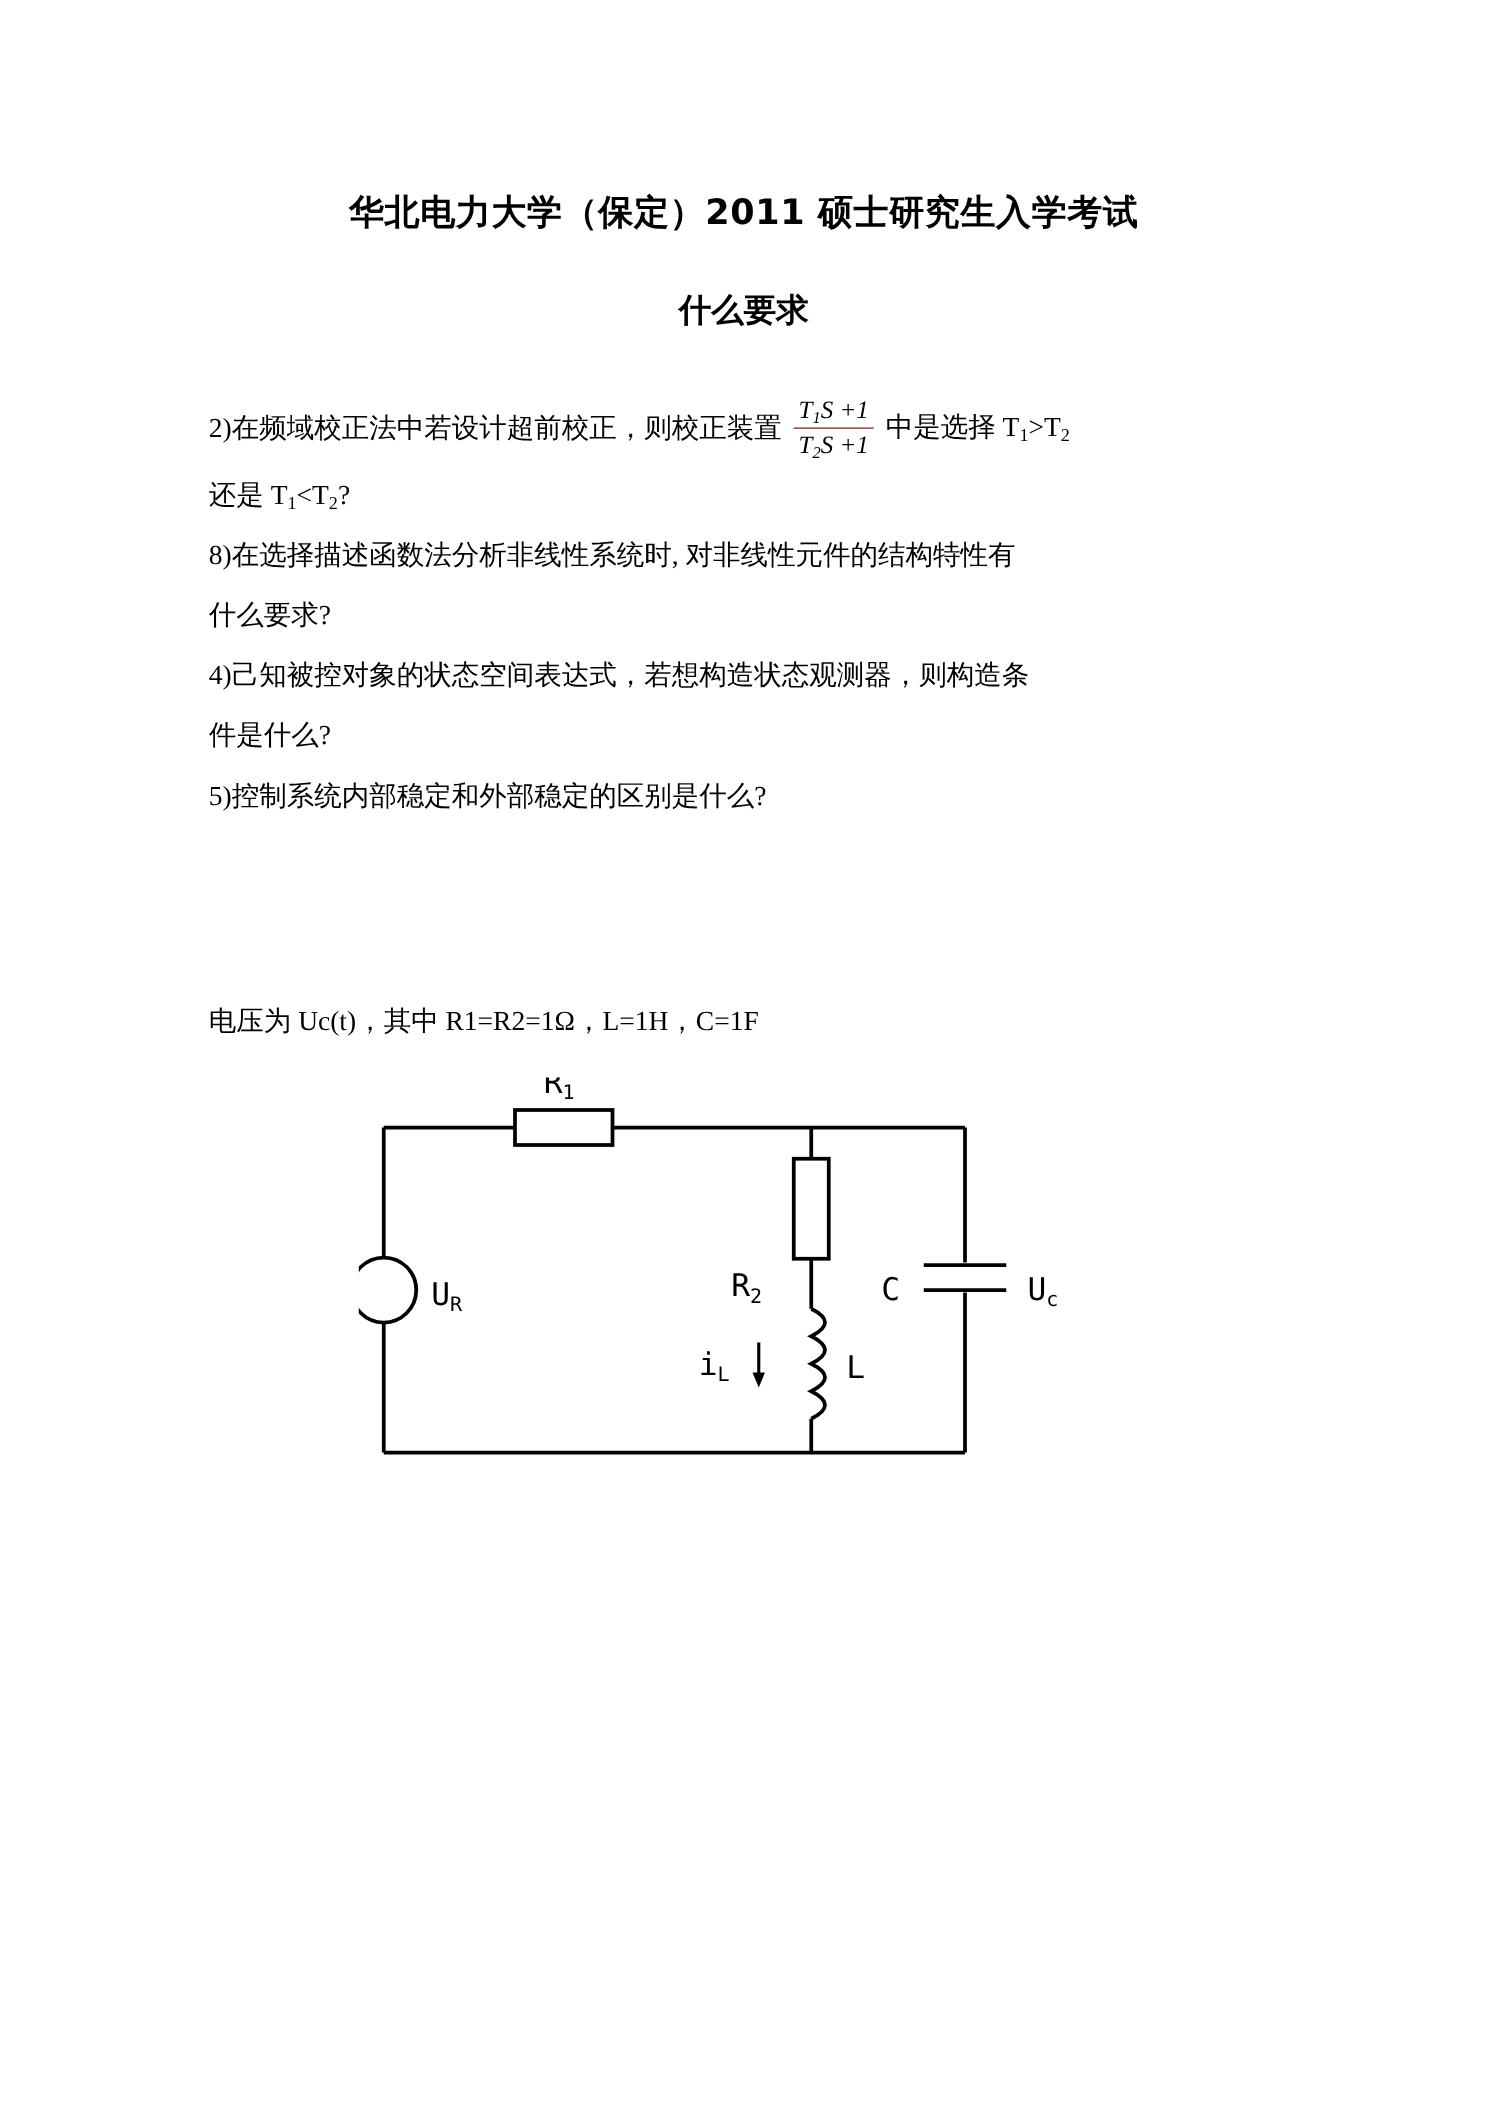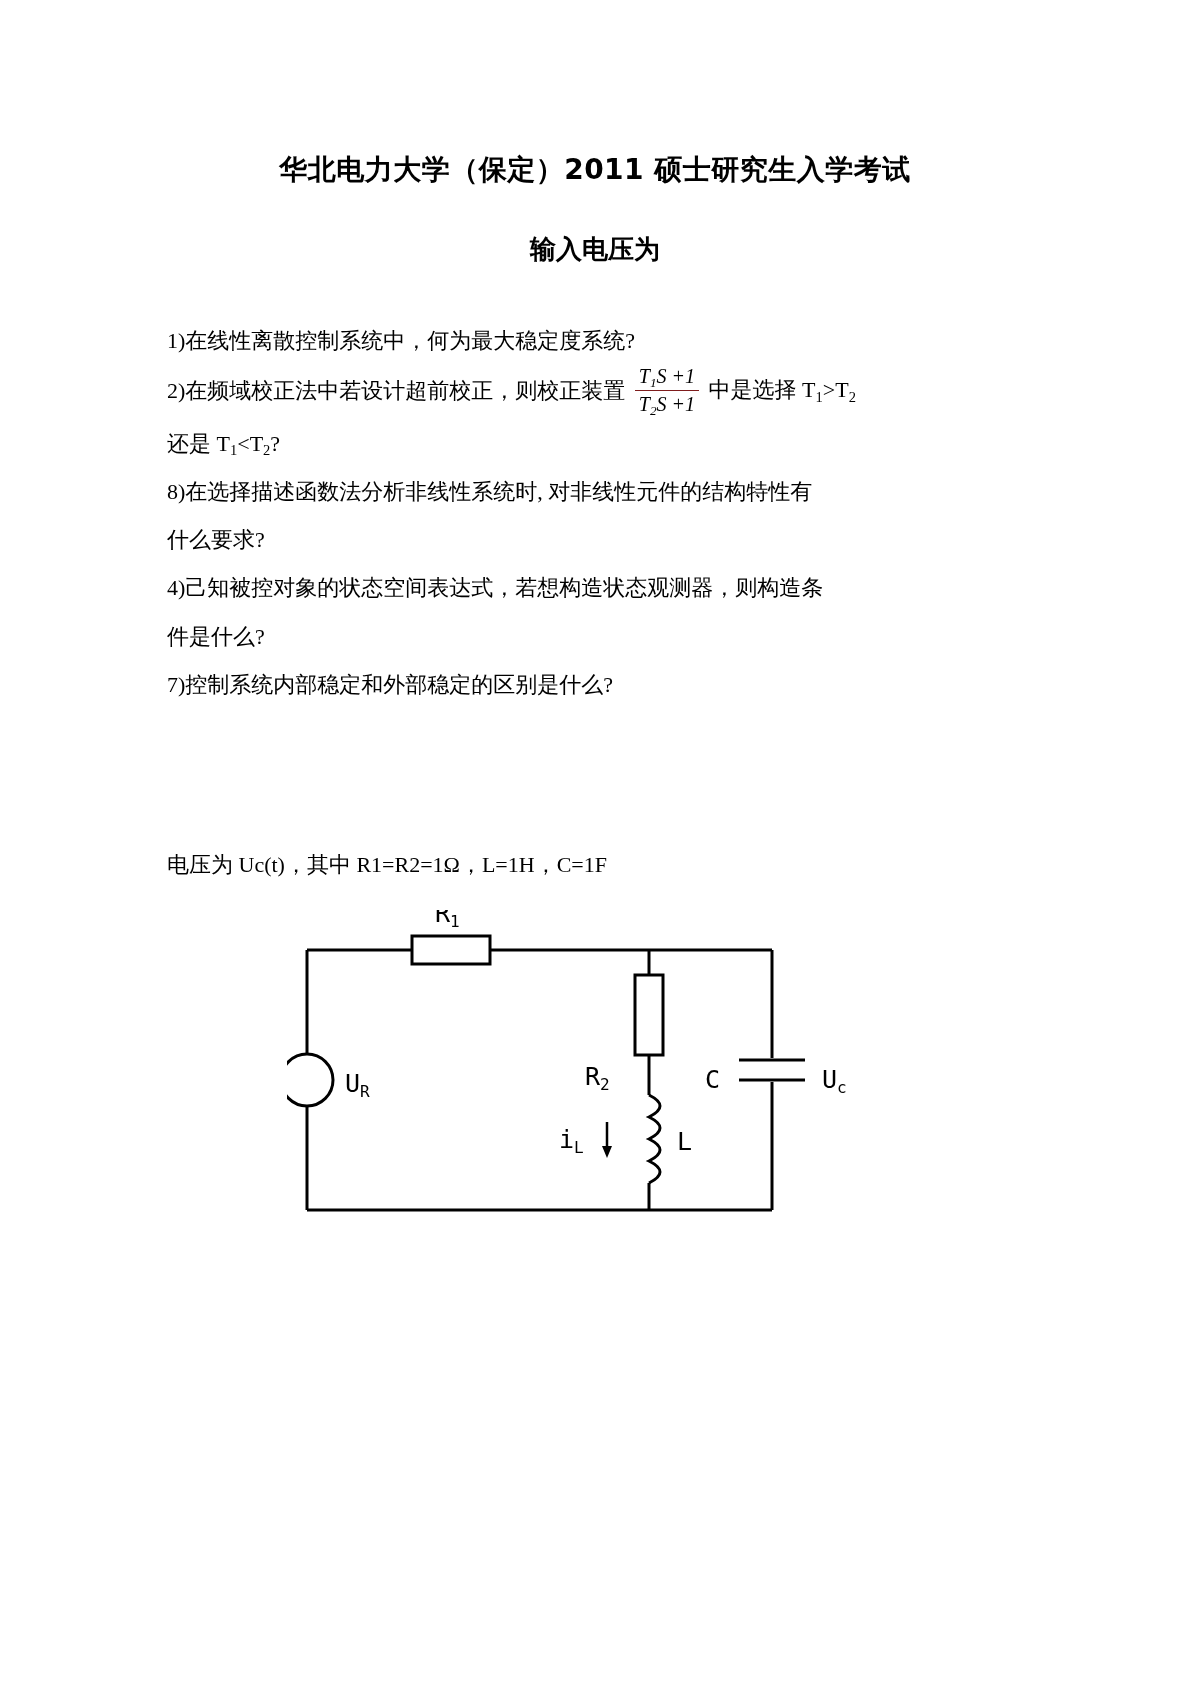--- a/index.html
+++ b/index.html
@@ -106,42 +106,41 @@
     font-size: 16px;
   }
 </style>
 </head>
 <body>
 
 <div class="page">
   <div class="content">
 
     <h1 class="doc-title">华北电力大学（保定）2011 硕士研究生入学考试</h1>
-    <h2 class="doc-subtitle">输入电压为</h2>
+    <h2 class="doc-subtitle">什么要求</h2>
 
 
-    <p class="q-para">1)在线性离散控制系统中，何为最大稳定度系统?</p>
 
     <p class="q-para">
       <span>2)在频域校正法中若设计超前校正，则校正装置</span>
       <span class="frac">
         <span class="num">T<sub>1</sub>S +1</span>
         <span class="den">T<sub>2</sub>S +1</span>
       </span>
       <span>中是选择 T<sub>1</sub>&gt;T<sub>2</sub></span>
     </p>
     <p class="q-para">还是 T<sub>1</sub>&lt;T<sub>2</sub>?</p>
 
     <p class="q-para">8)在选择描述函数法分析非线性系统时, 对非线性元件的结构特性有</p>
     <p class="q-para">什么要求?</p>
 
     <p class="q-para">4)己知被控对象的状态空间表达式，若想构造状态观测器，则构造条</p>
     <p class="q-para">件是什么?</p>
 
-    <p class="q-para">7)控制系统内部稳定和外部稳定的区别是什么?</p>
+    <p class="q-para">5)控制系统内部稳定和外部稳定的区别是什么?</p>
 
     <div class="spacer-big"></div>
 
     <p class="sec2">电压为 Uc(t)，其中 R1=R2=1Ω，L=1H，C=1F</p>
 
     <div class="circuit-wrap">
       <svg width="620" height="360" viewBox="0 0 620 360" xmlns="http://www.w3.org/2000/svg">
 
         <g stroke="#000" stroke-width="3" fill="none">
 

